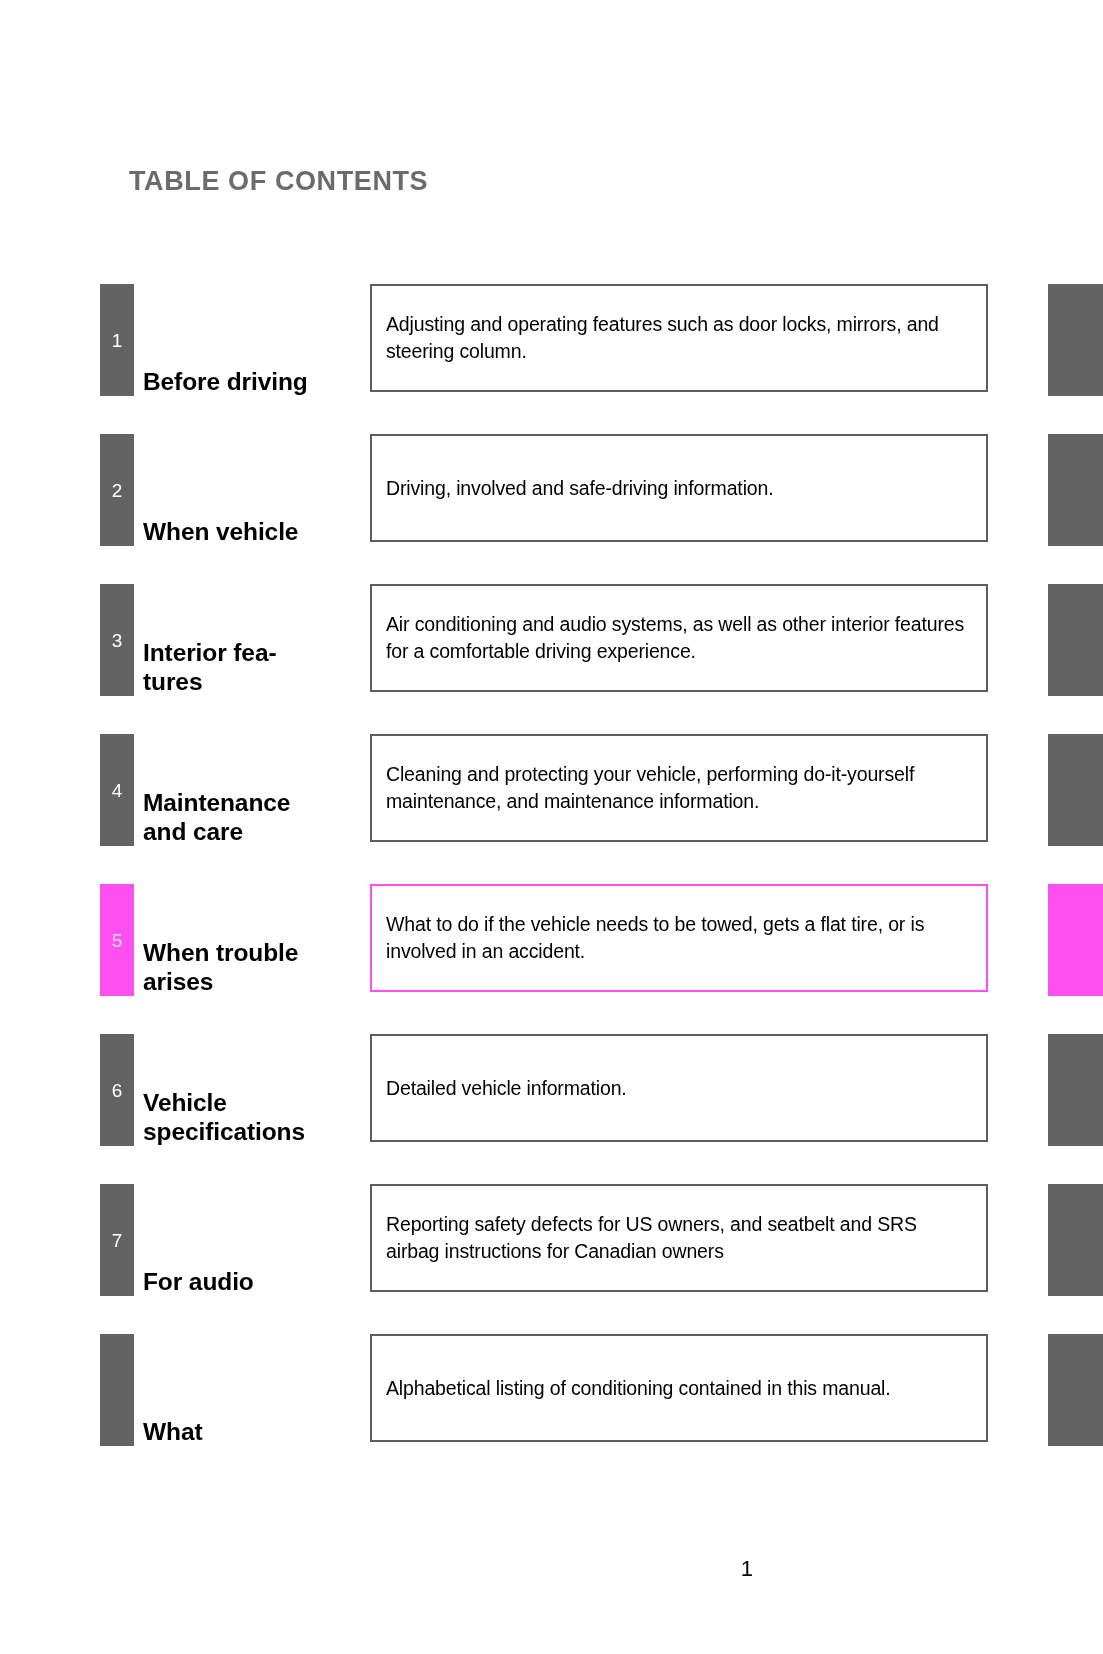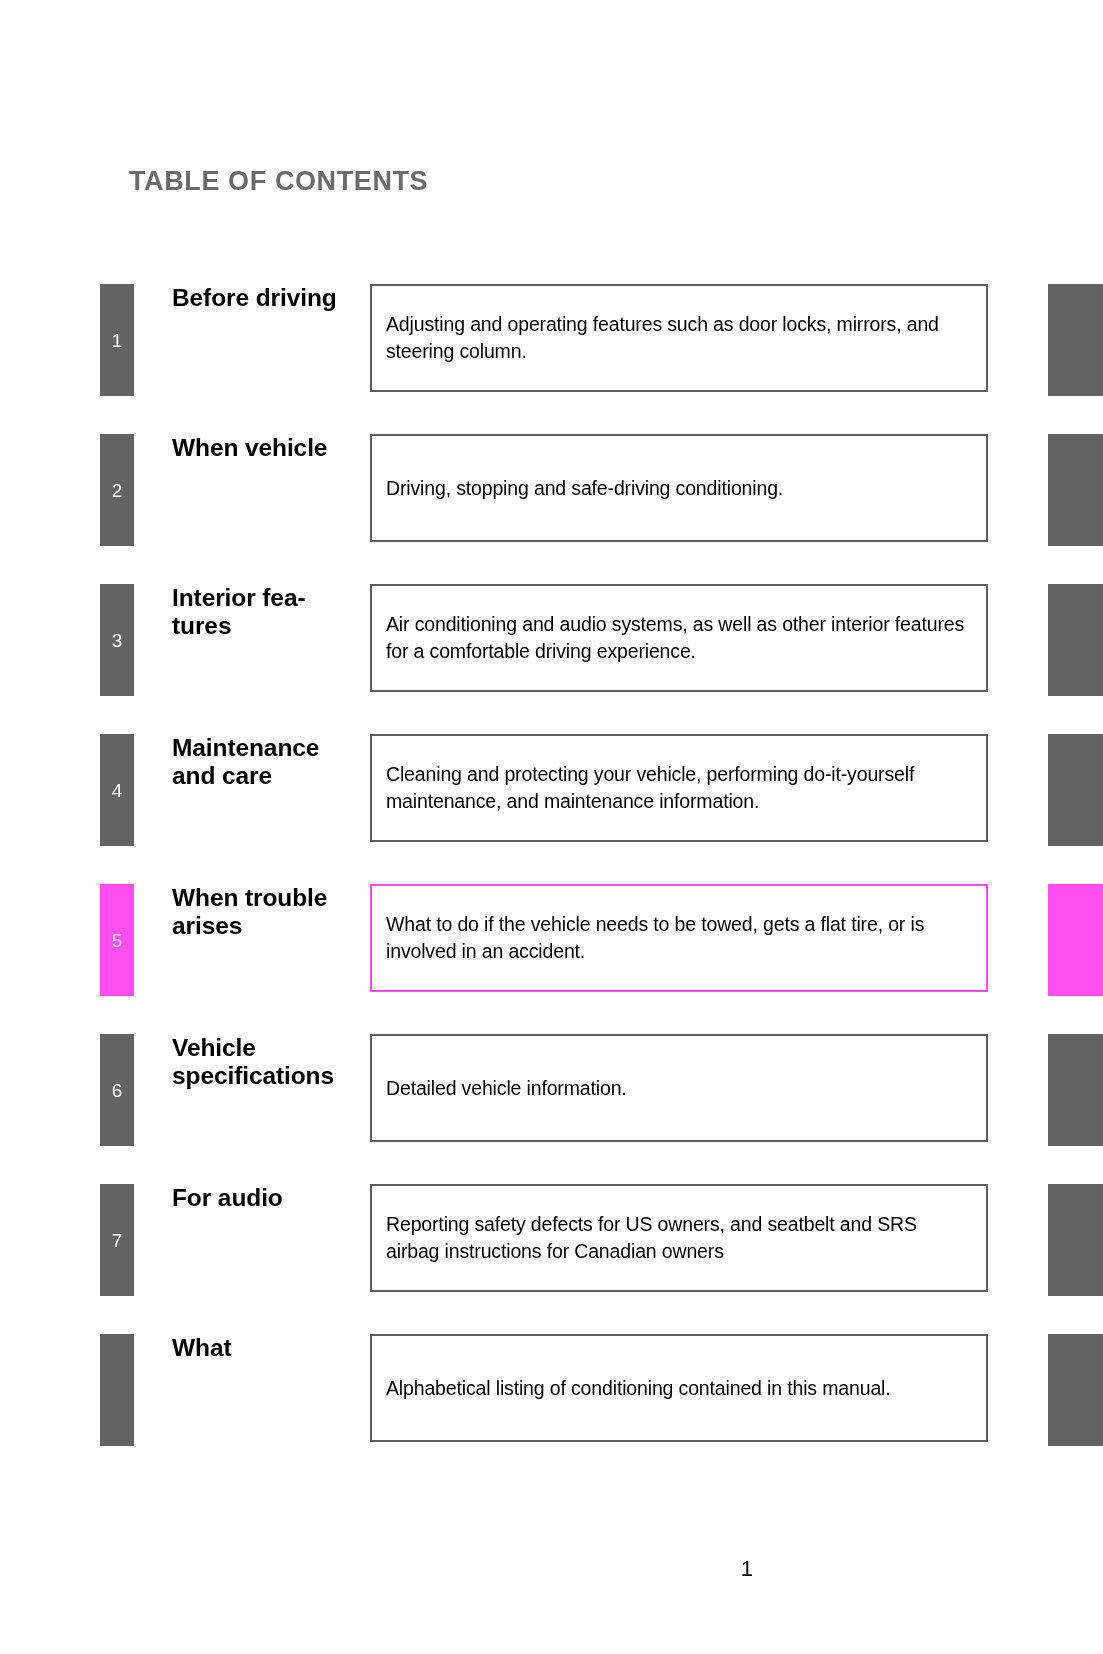--- a/index.html
+++ b/index.html
@@ -69,27 +69,26 @@
   }
 
   
   .row-title {
     position: absolute;
     left: 143px;
     top: 6px;
     width: 215px;
     height: 112px;
     display: flex;
-    align-items: flex-start;
+    align-items: flex-end;
     font-size: 24.5px;
     font-weight: bold;
     color: #000000;
     line-height: 1.16;
     letter-spacing: -0.1px;
-    margin-left: 29px;
   }
 
   
   .row-desc {
     position: absolute;
     left: 370px;
     top: 6px;
     width: 618px;
     height: 108px;
     border: 2px solid #5e5e5e;
@@ -153,21 +152,21 @@
   </div>
 
   <div class="toc-row">
     <div class="row-tab">
       <span class="row-tab-num">2</span>
     </div>
     <div class="row-title">
       <span class="row-title-text">When vehicle</span>
     </div>
     <div class="row-desc">
-      <span class="row-desc-text">Driving, stopping and safe-driving conditioning.</span>
+      <span class="row-desc-text">Driving, involved and safe-driving information.</span>
     </div>
     <div class="row-thumb"></div>
   </div>
 
   <div class="toc-row">
     <div class="row-tab">
       <span class="row-tab-num">3</span>
     </div>
     <div class="row-title">
       <span class="row-title-text">Interior fea-<br>tures</span>

